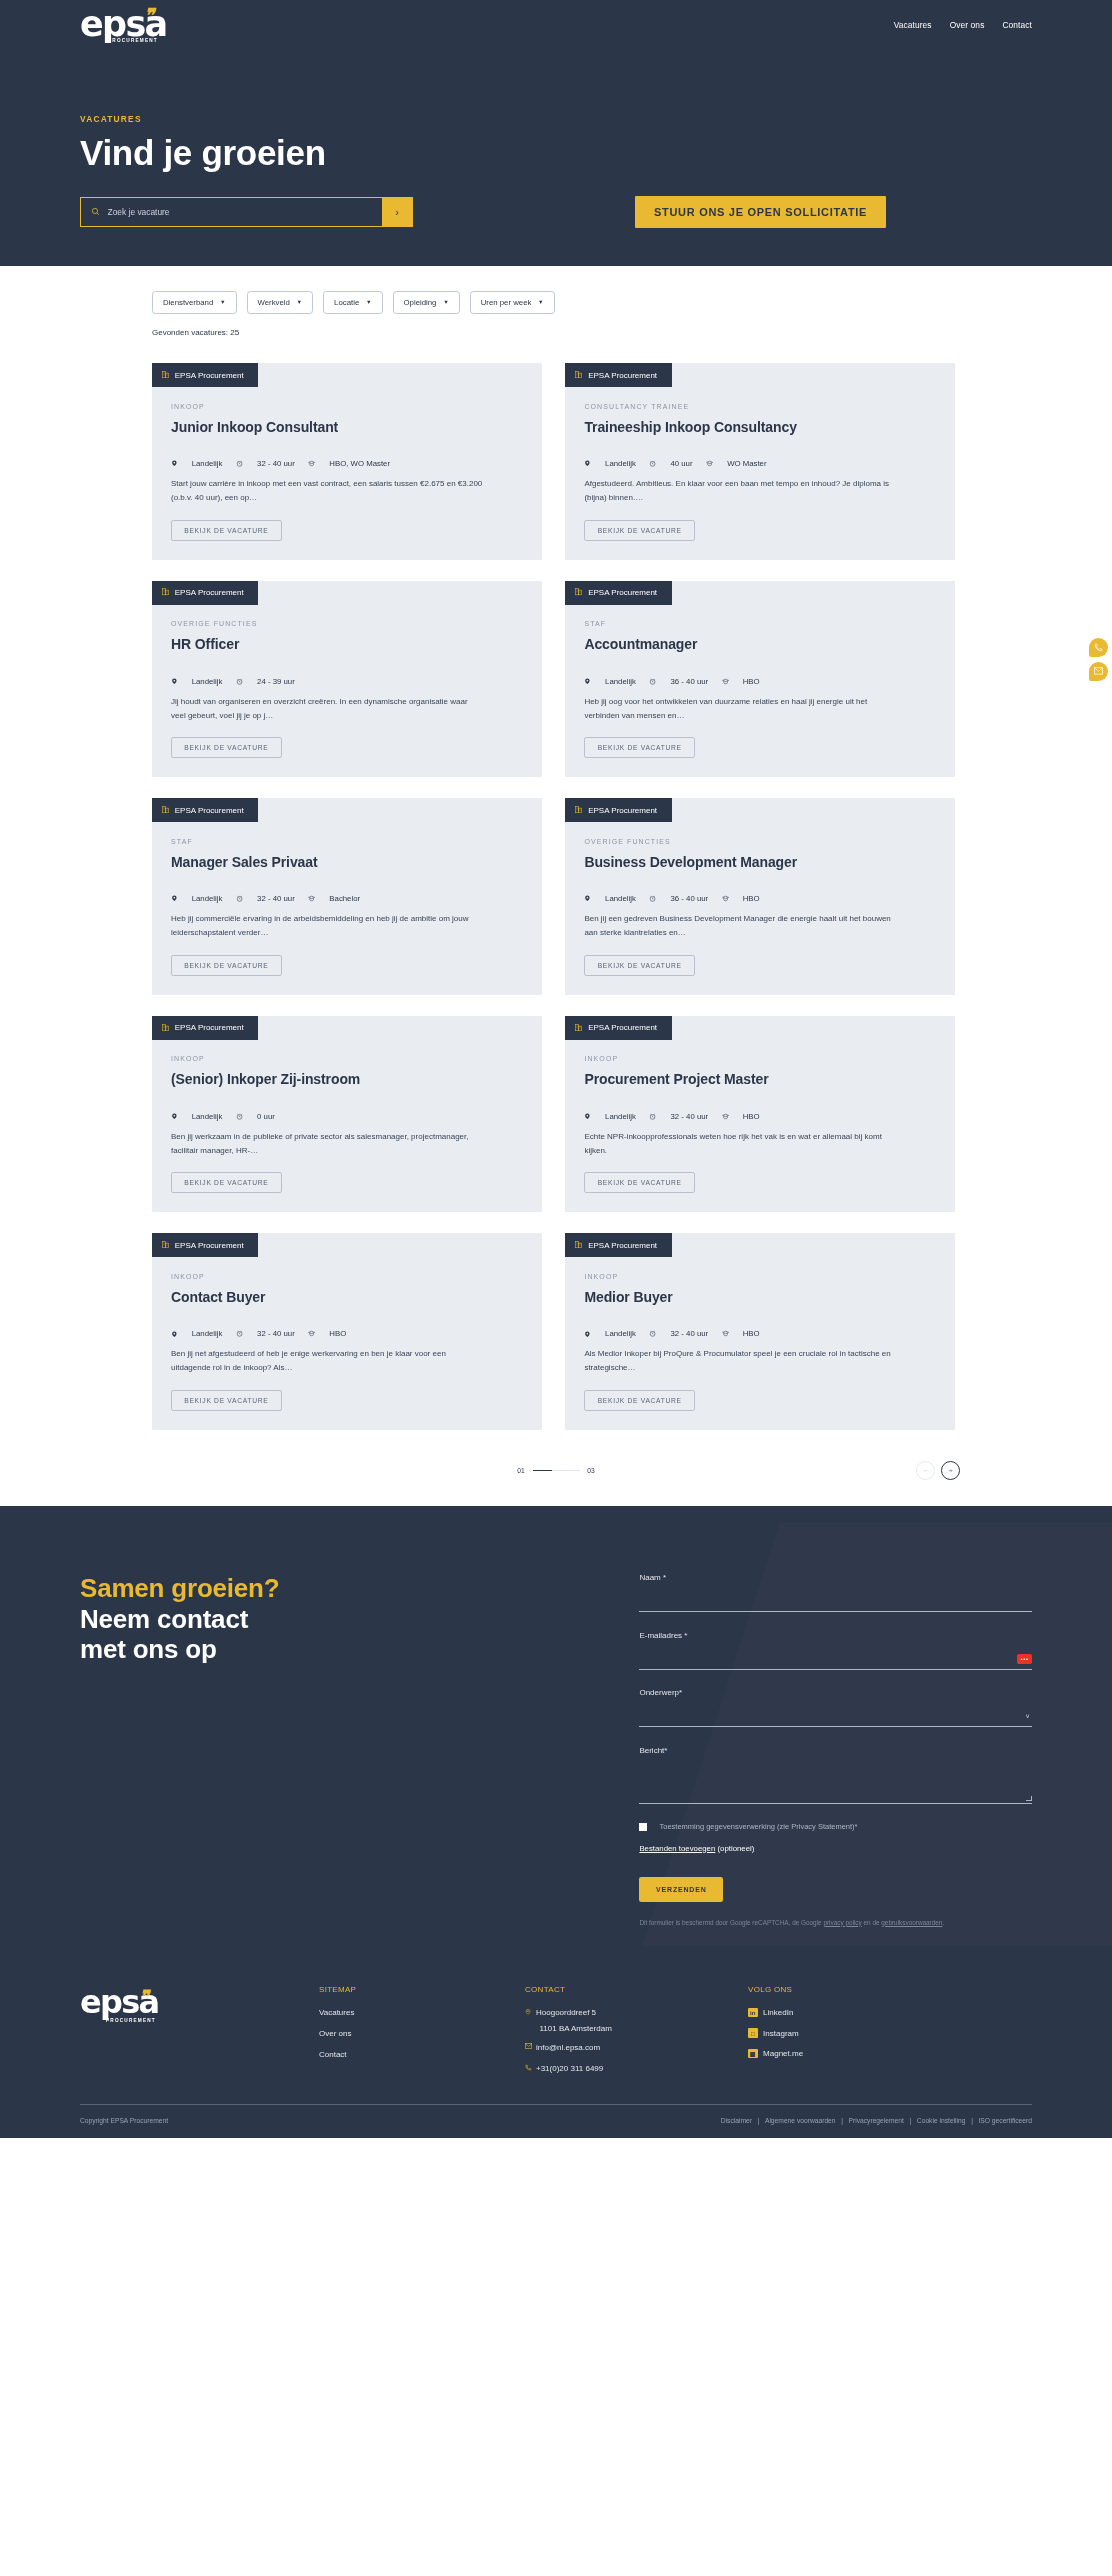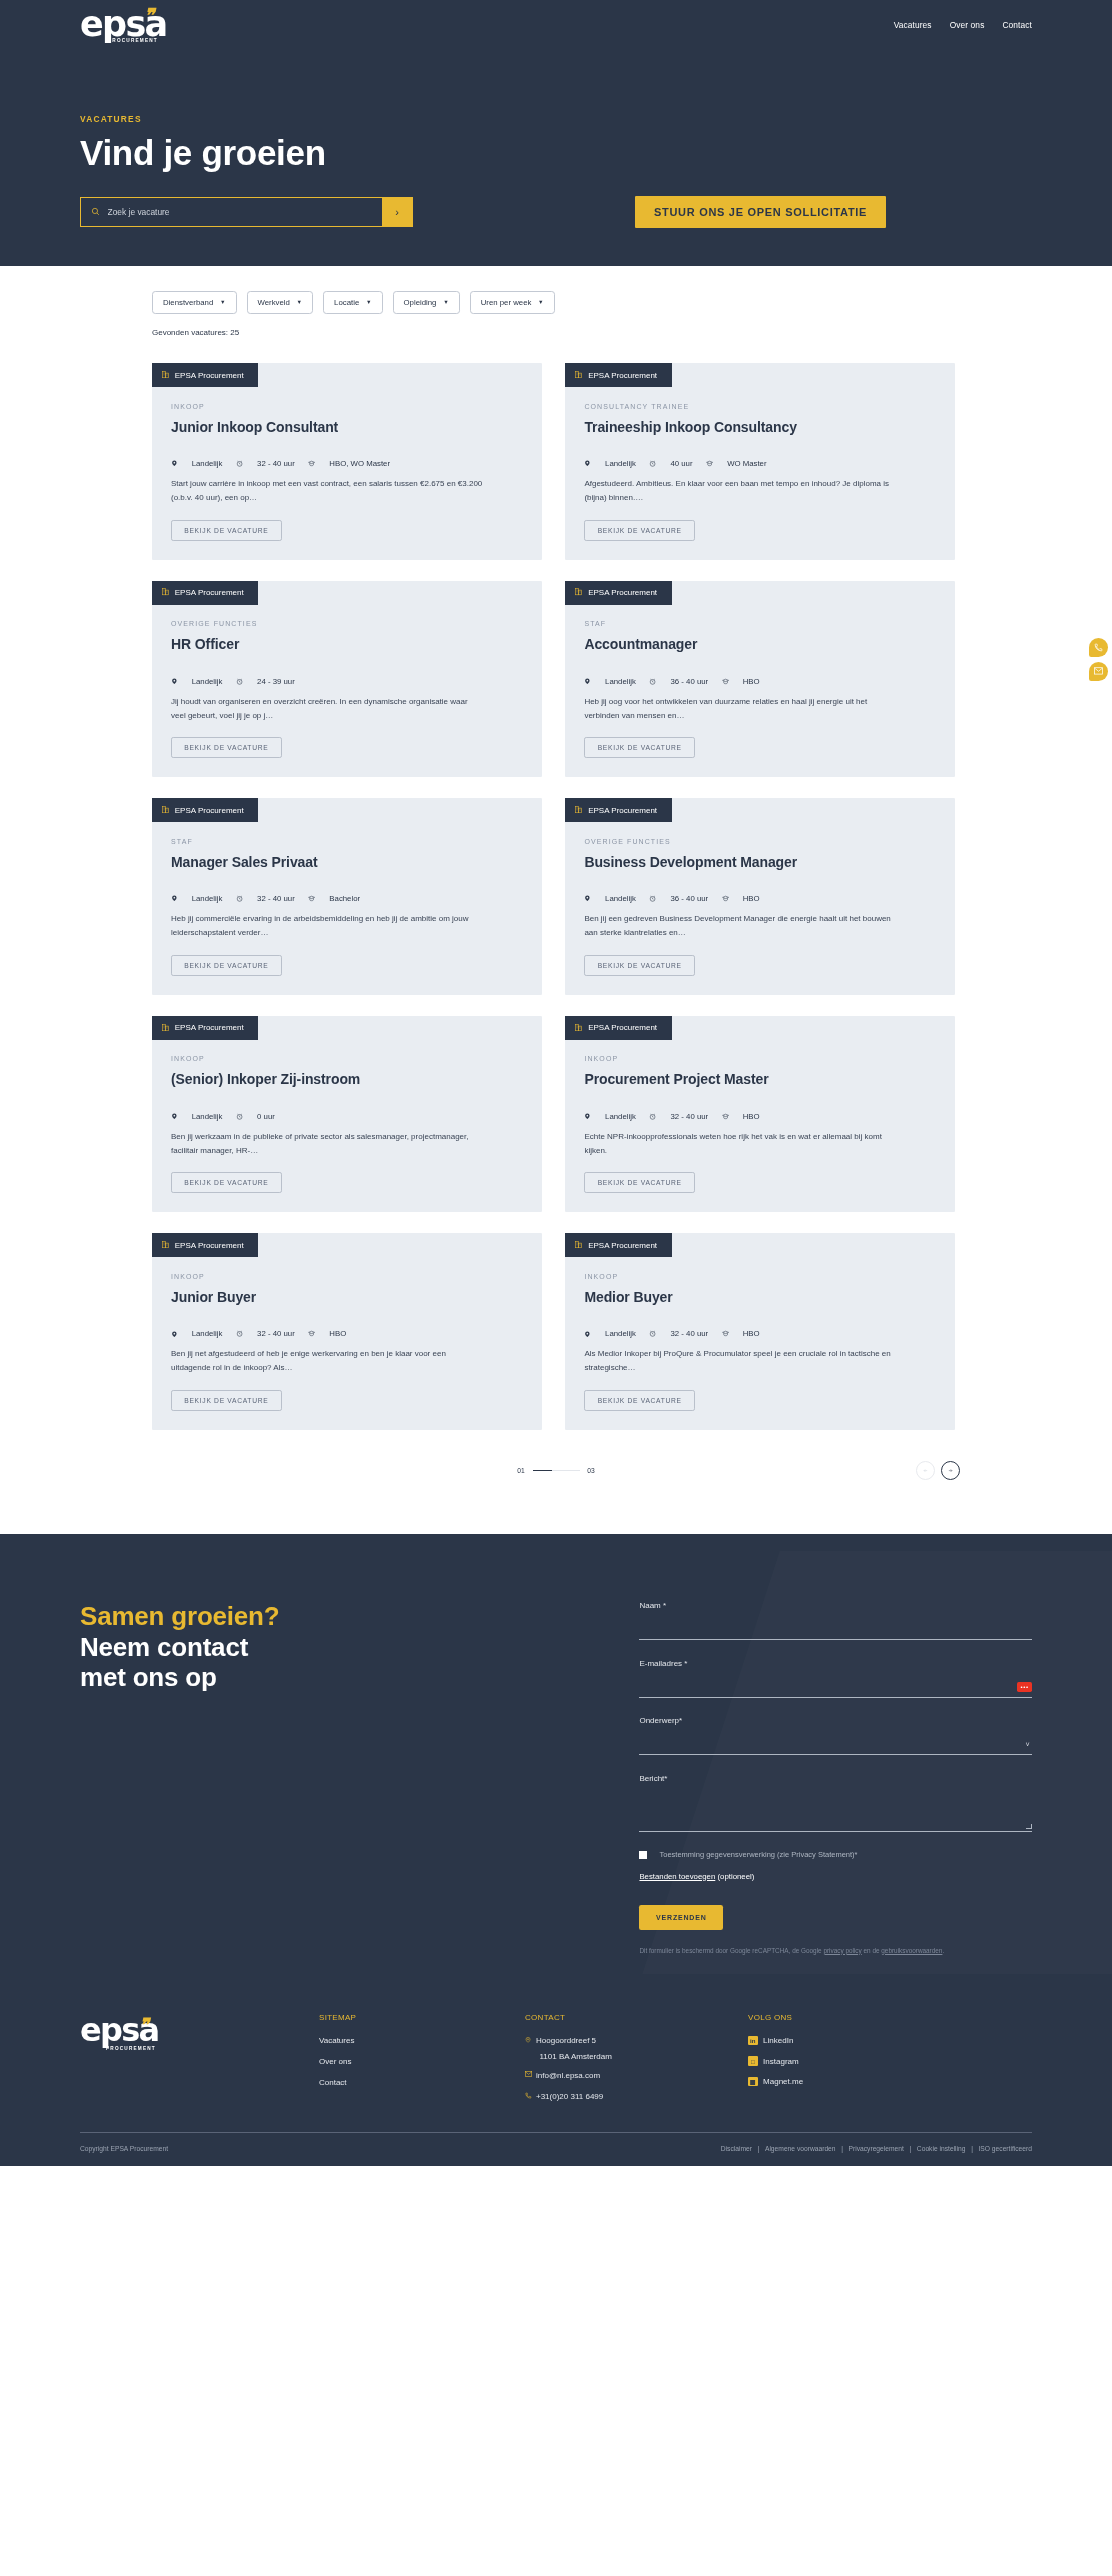--- a/index.html
+++ b/index.html
@@ -72,21 +72,21 @@
   }
   .cta-open {
     margin-left:222px;
     background:#e8b931; border:none; color:#2b3648;
     font-size:11px; font-weight:700; letter-spacing:0.7px;
     padding:10px 19px; cursor:pointer; border-radius:1.1px;
     font-family:inherit;
   }
 
   
-  .listing { background:#ffffff; padding-top:24.5px; padding-bottom:60px; }
+  .listing { background:#ffffff; padding-top:24.5px; padding-bottom:32px; }
   .list-wrap { width:808px; margin:0 auto; }
   .filters { display:flex; gap:10px; }
   .filter-btn {
     display:flex; align-items:center; gap:6.7px;
     border:0.6px solid #c3c9d3; border-radius:3.3px; background:#fff;
     padding:6.1px 10px; font-size:7.8px; color:#2b3648; cursor:pointer;
     font-family:inherit; white-space:nowrap;
   }
   .chev { font-size:5.6px; color:#2b3648; }
   .found { margin-top:14.5px; font-size:8px; color:#2b3648; }
@@ -514,21 +514,21 @@
                   <span>HBO</span>
                 </span>
               </div><div class="card-desc">Echte NPR-inkoopprofessionals weten hoe rijk het vak is en wat er allemaal bij komt kijken.</div><button class="card-btn">BEKIJK DE VACATURE</button></div></div>
           <div class="card"><div class="card-head">
               <span><svg width="7.2" height="8.4" viewBox="0 0 20 22" fill="none" stroke="#e8b931" stroke-width="1.6">
                   <rect x="1" y="4" width="9" height="17"></rect>
                   <rect x="10" y="8" width="8" height="13"></rect>
                   <path d="M3.5 7h1M6 7h1M3.5 10h1M6 10h1M3.5 13h1M6 13h1M12.5 11h1M15 11h1M12.5 14h1M15 14h1"></path>
                 </svg></span>
               <span>EPSA Procurement</span>
-            </div><div class="card-body"><div class="card-cat">INKOOP</div><div class="card-title">Junior Buyer</div><div class="meta">
+            </div><div class="card-body"><div class="card-cat">INKOOP</div><div class="card-title">Contact Buyer</div><div class="meta">
                 <span class="meta-item">
                   <svg width="6.7" height="8.4" viewBox="0 0 24 24" fill="#2b3648">
                     <path d="M12 22s8-6.2 8-12a8 8 0 1 0-16 0c0 5.8 8 12 8 12z"></path>
                     <circle cx="12" cy="10" r="3" fill="#e9edf2"></circle>
                   </svg>
                   <span>Landelijk</span>
                 </span>
                 <span class="meta-item">
                   <svg width="7.2" height="7.2" viewBox="0 0 24 24" fill="none" stroke="#2b3648" stroke-width="1.8">
                     <circle cx="12" cy="13" r="8"></circle>

